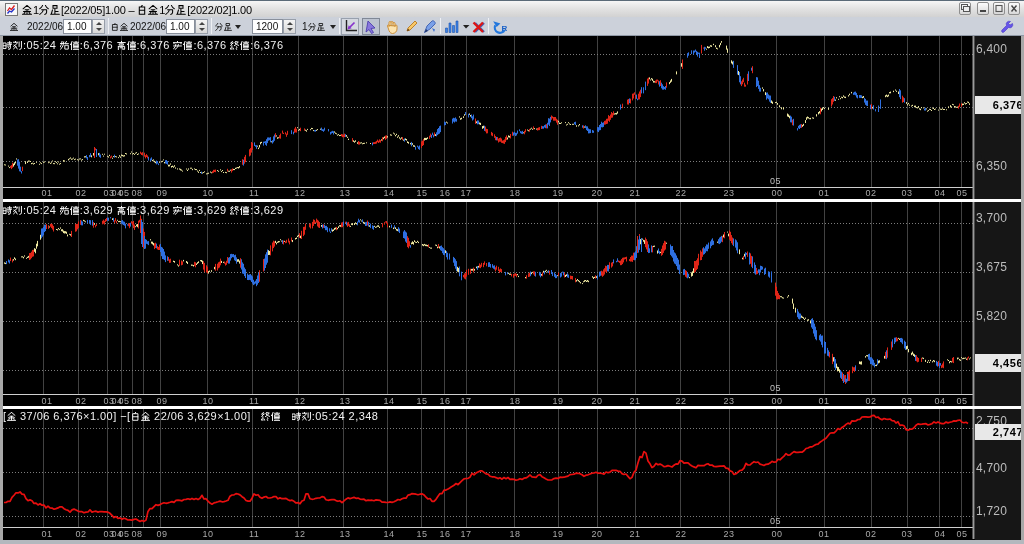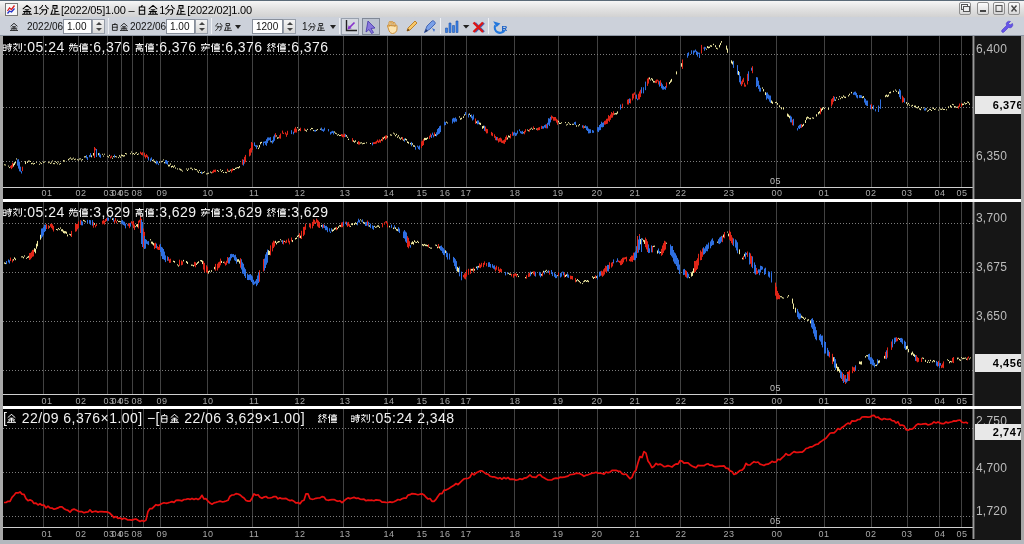--- a/index.html
+++ b/index.html
@@ -10,21 +10,21 @@
 .spin{position:absolute;top:2px;background:#fff;border:1px solid #888f9b;height:15px;display:flex;align-items:center;font-size:10px;padding-left:3px}
 .updn{position:absolute;top:2px;width:13px;height:15px;background:linear-gradient(#f4f4f4,#d8d8d8);border:1px solid #979ea9;display:flex;flex-direction:column;align-items:center;justify-content:space-around}
 .ua{width:0;height:0;border-left:3px solid transparent;border-right:3px solid transparent;border-bottom:3px solid #444}
 .da{width:0;height:0;border-left:3px solid transparent;border-right:3px solid transparent;border-top:3px solid #444}
 .sep{position:absolute;top:1px;width:1px;height:16px;background:#98a0ad;border-right:1px solid #eef0f4}
 .drop{position:absolute;top:8px;width:0;height:0;border-left:3.5px solid transparent;border-right:3.5px solid transparent;border-top:4px solid #222}
 .tbi{position:absolute;top:1px;width:18px;height:17px;display:flex;align-items:center;justify-content:center}
 .hl{position:absolute;width:16px;text-align:center;font-size:9px;color:#a9a9a9;letter-spacing:.4px}
 .yl{position:absolute;left:976px;width:40px;font-size:12px;color:#bcbcbc;letter-spacing:.2px}
 .yb{position:absolute;left:975px;width:66px;background:#e8e8e8;color:#000;font-weight:bold;font-size:11px;text-align:center;letter-spacing:.6px}
-.info{position:absolute;left:3px;display:flex;align-items:center;font-size:14px;color:#f2f2f2;letter-spacing:.45px;white-space:pre}
+.info{position:absolute;left:3px;display:flex;align-items:center;font-size:11px;color:#f2f2f2;letter-spacing:.45px;white-space:pre}
 .dt{position:absolute;font-size:9px;color:#c0c0c0;letter-spacing:.5px}
 </style></head><body>
 <div style="position:absolute;left:0;top:36px;width:1024px;height:508px;background:#000"></div>
 <div style="position:absolute;left:975px;top:36px;width:46px;height:508px;background:#161616"></div>
 <svg style="position:absolute;left:0;top:0;width:1024px;height:544px" width="1024" height="544">
     <path d="M43.5 36V187M78.5 36V187M107.5 36V187M121.5 36V187M132.5 36V187M143.5 36V187M160.5 36V187M207.5 36V187M252.5 36V187M298.5 36V187M343.5 36V187M387.5 36V187M421.5 36V187M444.5 36V187M466.5 36V187M514.5 36V187M558.5 36V187M597.5 36V187M635.5 36V187M680.5 36V187M729.5 36V187M776.5 36V187M824.5 36V187M871.5 36V187M907.5 36V187M939.5 36V187M961.5 36V187" stroke="#424242" stroke-width="1"></path>
     <path d="M3 54.5H973M3 107.5H973M3 161.5H973" stroke="#7d7d7d" stroke-width="1" stroke-dasharray="1 2"></path>
     <path d="M4.5 164.3v1.0M5.5 164.5v1.0M8.5 165.6v1.0M9.5 167.1v1.0M13.5 163.6v3.0M14.5 162.3v2.8M15.5 161.7v1.7M16.5 158.4v1.1M25.5 161.2v2.9M27.5 161.7v1.3M28.5 160.5v1.3M29.5 160.6v1.0M30.5 161.0v1.0M31.5 163.0v1.2M32.5 162.7v1.0M33.5 163.4v1.2M34.5 163.0v1.0M36.5 161.8v1.0M39.5 163.8v1.0M40.5 162.3v1.0M41.5 163.1v1.0M43.5 161.8v1.0M44.5 161.5v1.0M48.5 162.2v1.0M49.5 161.6v1.0M50.5 162.9v1.0M51.5 162.3v1.0M52.5 160.5v1.0M53.5 163.1v1.0M54.5 163.2v1.0M55.5 161.2v1.0M56.5 162.1v1.0M57.5 163.3v1.0M58.5 161.5v1.0M59.5 163.7v1.0M60.5 163.1v1.0M63.5 160.1v1.4M64.5 160.4v1.3M68.5 158.9v1.5M69.5 158.3v1.0M70.5 157.4v1.2M71.5 158.7v1.1M72.5 158.5v1.0M73.5 157.6v1.0M74.5 159.1v1.0M75.5 158.6v1.0M77.5 159.2v1.0M78.5 159.6v1.0M79.5 158.5v1.0M80.5 158.4v1.0M81.5 159.7v1.0M82.5 159.1v1.0M84.5 156.3v1.2M85.5 156.2v1.2M91.5 155.3v2.0M93.5 153.0v2.6M98.5 153.1v2.2M102.5 153.8v1.0M103.5 155.6v1.0M104.5 153.7v1.0M107.5 155.8v1.0M108.5 156.4v1.2M109.5 154.8v1.2M112.5 157.7v1.1M113.5 156.1v1.0M115.5 156.1v1.0M116.5 156.4v1.0M118.5 157.1v1.0M119.5 155.2v1.4M120.5 156.5v1.3M121.5 154.5v1.4M122.5 154.9v1.3M123.5 155.4v1.3M124.5 155.1v1.3M125.5 153.0v1.0M126.5 153.4v1.1M130.5 153.2v1.0M131.5 151.5v1.0M132.5 153.5v1.0M133.5 153.0v1.0M134.5 153.9v1.0M135.5 152.7v1.0M136.5 152.2v1.0M137.5 154.0v1.0M138.5 153.4v1.0M152.5 159.9v1.2M153.5 159.4v1.2M154.5 160.8v1.6M155.5 161.6v1.6M159.5 161.8v1.0M161.5 161.2v1.1M162.5 160.8v1.0M163.5 159.4v1.0M164.5 162.0v1.4M168.5 164.7v1.8M169.5 164.7v1.7M170.5 163.4v1.3M171.5 166.0v1.6M172.5 165.6v1.4M173.5 166.4v1.4M174.5 165.2v1.5M175.5 167.4v1.2M177.5 168.4v1.1M179.5 168.4v1.2M180.5 168.8v1.6M181.5 169.5v1.2M182.5 170.6v1.0M186.5 168.5v1.0M187.5 169.8v1.2M188.5 168.4v1.3M190.5 167.7v1.0M191.5 167.7v1.0M192.5 168.9v1.3M194.5 168.4v1.0M195.5 169.0v1.1M196.5 169.1v1.0M197.5 170.5v1.1M198.5 171.5v1.4M199.5 169.9v1.1M200.5 172.0v1.0M202.5 172.5v1.1M203.5 172.0v1.0M204.5 171.3v1.0M206.5 173.4v1.0M207.5 173.2v1.0M208.5 172.7v1.1M210.5 171.5v1.1M211.5 172.3v1.0M217.5 170.1v1.0M218.5 170.8v1.0M220.5 169.3v1.1M221.5 171.1v1.0M222.5 170.0v1.1M223.5 172.0v1.0M225.5 171.9v1.0M226.5 172.2v1.0M228.5 170.7v1.0M229.5 170.8v1.0M230.5 169.7v1.0M233.5 168.9v1.2M234.5 169.0v1.1M235.5 167.8v1.2M236.5 167.5v1.1M237.5 167.1v1.0M238.5 167.0v1.5M239.5 166.0v1.7M257.5 145.7v1.0M258.5 147.6v1.5M259.5 145.0v2.5M260.5 142.2v2.2M261.5 141.8v1.3M271.5 141.3v1.0M276.5 135.4v1.1M277.5 137.3v1.5M278.5 137.3v1.0M297.5 127.2v1.0M298.5 129.8v1.0M299.5 128.9v1.4M305.5 129.7v1.1M306.5 130.3v1.4M307.5 128.9v1.0M310.5 129.2v1.0M311.5 127.9v1.2M312.5 128.1v1.0M313.5 130.1v1.0M316.5 129.8v1.1M317.5 129.1v1.0M320.5 128.7v1.0M334.5 131.4v1.3M335.5 132.6v1.2M336.5 133.3v1.0M337.5 134.7v1.0M338.5 134.1v1.0M339.5 135.0v1.1M340.5 134.9v1.0M346.5 135.1v1.6M347.5 136.8v1.1M348.5 138.7v1.3M353.5 140.3v1.6M354.5 141.2v1.5M355.5 140.3v1.5M357.5 142.3v1.5M360.5 142.5v1.1M361.5 142.3v1.0M362.5 143.3v1.0M363.5 142.9v1.1M364.5 142.8v1.0M366.5 142.3v1.0M370.5 143.0v1.0M381.5 139.3v1.3M383.5 137.4v1.8M384.5 136.5v1.7M387.5 136.1v1.5M390.5 134.3v1.2M391.5 134.7v1.0M393.5 132.6v1.0M394.5 133.4v1.2M395.5 135.0v1.3M396.5 133.8v1.3M397.5 136.5v1.3M398.5 135.2v1.4M399.5 137.2v1.4M400.5 138.4v1.3M401.5 137.3v1.4M403.5 139.5v1.2M405.5 138.4v1.7M406.5 139.0v1.6M407.5 141.3v1.7M408.5 141.9v1.8M410.5 142.9v1.5M412.5 143.2v1.6M413.5 145.2v1.5M414.5 145.4v1.5M424.5 137.9v2.6M425.5 137.9v2.1M426.5 137.9v2.0M427.5 137.3v1.6M435.5 134.2v1.8M446.5 121.6v1.1M447.5 122.5v1.0M459.5 116.4v1.1M460.5 118.2v1.6M461.5 117.7v1.6M463.5 116.3v1.6M464.5 114.2v1.5M469.5 113.5v1.3M470.5 115.0v1.6M476.5 121.4v1.8M479.5 122.5v1.9M480.5 122.8v2.2M482.5 126.1v2.7M483.5 125.7v2.5M507.5 137.5v2.0M508.5 135.4v2.0M509.5 135.9v1.7M523.5 132.3v1.0M527.5 129.5v1.0M528.5 130.2v1.1M530.5 128.6v1.1M531.5 127.7v1.0M532.5 128.8v1.0M534.5 128.1v1.1M536.5 128.6v1.0M558.5 120.8v1.6M559.5 122.6v1.4M560.5 123.0v1.0M561.5 122.3v1.0M565.5 122.1v1.0M566.5 124.5v1.0M567.5 123.8v1.0M568.5 122.2v1.0M569.5 123.4v1.0M570.5 124.0v1.0M572.5 123.8v1.0M573.5 123.8v1.0M576.5 125.3v1.4M578.5 125.3v1.1M579.5 124.0v1.3M584.5 126.5v1.1M614.5 113.4v1.2M615.5 113.1v1.3M616.5 112.8v1.8M617.5 111.4v2.2M649.5 77.4v1.9M650.5 79.5v1.0M651.5 78.1v1.4M652.5 78.7v2.2M653.5 80.7v1.9M654.5 81.2v1.3M669.5 82.1v2.1M670.5 80.4v2.4M671.5 78.9v2.8M676.5 71.4v3.0M681.5 63.2v3.5M706.5 48.7v1.0M707.5 46.1v1.9M708.5 46.7v1.7M709.5 46.6v1.4M710.5 45.2v1.4M711.5 45.4v1.5M713.5 43.8v1.3M715.5 45.2v2.0M716.5 47.6v1.4M717.5 48.4v1.0M719.5 44.9v2.5M720.5 42.9v2.3M721.5 41.1v1.6M726.5 45.6v4.0M727.5 48.6v4.2M731.5 60.3v3.1M732.5 61.6v2.9M738.5 71.0v4.1M762.5 87.4v1.3M763.5 89.1v2.3M765.5 92.2v2.9M771.5 100.4v2.7M772.5 101.6v2.3M775.5 102.1v1.0M776.5 101.8v1.1M777.5 103.0v1.8M779.5 105.3v2.0M781.5 107.3v2.0M783.5 107.3v2.2M787.5 113.5v3.0M788.5 114.4v2.6M789.5 115.7v2.6M802.5 124.9v1.9M803.5 123.8v2.0M805.5 120.1v2.9M806.5 117.3v2.6M807.5 116.5v1.9M808.5 117.1v1.4M809.5 118.2v1.0M810.5 117.9v1.4M812.5 117.4v1.0M813.5 117.6v1.2M816.5 114.2v2.3M818.5 112.0v2.4M819.5 111.1v2.3M821.5 108.6v2.9M822.5 108.0v2.0M823.5 107.0v1.3M824.5 108.0v1.0M828.5 107.8v2.0M835.5 99.5v1.3M836.5 97.2v1.2M838.5 98.8v1.0M839.5 96.2v1.0M840.5 98.1v1.1M841.5 96.7v1.0M842.5 97.0v1.3M843.5 95.4v1.4M844.5 96.5v1.3M845.5 96.7v1.4M848.5 95.2v1.3M849.5 93.7v1.5M851.5 91.9v1.5M862.5 96.7v1.5M863.5 96.0v1.8M872.5 106.8v1.7M885.5 95.3v1.9M886.5 94.6v1.8M887.5 95.4v1.7M888.5 94.6v1.8M889.5 92.1v1.3M890.5 91.6v1.7M893.5 90.7v1.4M895.5 89.5v1.1M896.5 90.7v1.2M898.5 91.5v2.5M906.5 102.1v1.7M907.5 104.1v1.4M908.5 102.9v1.3M909.5 104.6v1.1M911.5 105.5v1.1M912.5 104.8v1.2M914.5 105.7v1.5M915.5 105.6v1.5M916.5 107.1v1.0M917.5 107.2v1.2M918.5 106.0v1.4M919.5 108.3v1.2M920.5 108.7v1.5M921.5 107.0v1.2M923.5 107.4v1.0M926.5 108.4v1.0M927.5 110.7v1.0M928.5 110.1v1.0M929.5 108.8v1.0M930.5 109.0v1.1M931.5 110.0v1.0M932.5 107.5v1.0M933.5 108.0v1.0M934.5 109.0v1.0M935.5 108.5v1.0M938.5 109.6v1.0M939.5 107.5v1.0M940.5 108.7v1.0M941.5 108.9v1.0M942.5 108.3v1.0M943.5 109.0v1.0M944.5 109.0v1.0M946.5 109.3v1.0M948.5 106.4v1.7M950.5 105.2v2.1M951.5 106.4v1.2M952.5 103.9v1.0M953.5 104.3v1.0M954.5 106.0v1.3M955.5 106.3v1.2M956.5 106.8v1.0M957.5 106.6v1.0M962.5 103.6v1.7M963.5 103.7v1.3M964.5 102.2v1.2M965.5 103.2v1.3M966.5 103.0v1.0M967.5 101.5v1.1M968.5 101.8v1.3M969.5 103.3v1.6" stroke="#efe8a0" stroke-width="1"></path>
     <path d="M10.5 165.9v1.8M11.5 165.1v4.0M12.5 162.7v5.1M22.5 166.7v4.4M94.5 148.2v4.5M95.5 148.3v2.0M96.5 150.3v2.4M110.5 156.5v1.9M111.5 155.6v1.9M140.5 151.7v2.1M141.5 152.7v2.3M142.5 152.2v3.2M144.5 152.7v4.0M145.5 155.2v3.2M146.5 154.1v2.9M147.5 155.4v3.0M212.5 171.2v2.0M213.5 169.8v3.0M214.5 169.8v2.2M215.5 169.5v2.7M227.5 168.8v2.8M231.5 169.3v3.3M232.5 168.4v2.7M242.5 159.2v5.6M244.5 156.8v6.9M245.5 154.9v7.2M249.5 149.3v7.1M250.5 148.1v7.4M251.5 146.1v6.5M252.5 142.9v7.1M275.5 133.1v4.3M279.5 135.2v3.1M280.5 133.5v5.2M282.5 130.6v3.0M283.5 132.8v1.2M285.5 132.2v2.2M286.5 133.6v3.2M287.5 130.8v4.0M294.5 128.6v4.3M295.5 126.9v5.5M296.5 128.8v3.8M300.5 127.7v3.5M304.5 128.4v2.3M341.5 134.0v2.3M342.5 134.3v2.9M343.5 134.7v2.6M344.5 133.6v3.6M352.5 138.1v3.4M358.5 141.0v3.6M359.5 141.8v2.8M373.5 142.2v1.9M374.5 142.1v1.9M375.5 141.7v2.2M376.5 140.9v2.7M377.5 139.6v2.6M378.5 140.7v2.3M379.5 139.3v3.0M380.5 140.0v2.7M382.5 137.1v4.2M385.5 135.6v4.3M386.5 135.3v3.5M402.5 137.1v3.0M421.5 141.4v6.5M422.5 140.6v5.4M423.5 138.9v6.2M429.5 135.7v3.2M430.5 133.6v3.5M434.5 132.4v3.8M475.5 118.5v5.4M485.5 126.5v5.0M486.5 128.8v4.6M487.5 129.1v4.2M491.5 131.9v3.6M492.5 132.8v3.4M494.5 134.3v3.5M495.5 136.1v4.1M497.5 137.0v3.5M498.5 138.6v3.9M499.5 138.0v3.7M500.5 137.6v4.1M501.5 138.5v4.3M502.5 140.6v2.5M503.5 140.2v3.3M504.5 139.4v4.5M505.5 136.9v5.2M506.5 135.4v4.7M510.5 134.0v4.5M512.5 131.7v4.1M524.5 130.9v3.4M525.5 129.2v3.1M529.5 128.9v2.8M533.5 126.4v2.9M537.5 128.0v2.6M538.5 127.5v2.7M539.5 127.1v3.0M541.5 125.8v3.2M546.5 124.1v4.3M551.5 115.4v4.4M552.5 116.3v2.0M553.5 117.0v3.7M554.5 117.0v3.7M555.5 117.0v3.7M556.5 118.7v3.9M557.5 119.8v5.0M583.5 125.4v3.2M604.5 120.9v3.8M605.5 120.5v4.0M606.5 118.8v5.2M607.5 118.6v5.1M608.5 115.1v5.7M609.5 116.1v5.7M610.5 114.5v5.3M611.5 112.0v5.8M612.5 113.1v4.5M613.5 111.3v4.0M622.5 103.7v4.5M627.5 99.6v4.9M628.5 99.0v5.6M630.5 98.7v4.8M632.5 93.7v6.7M633.5 93.4v5.1M634.5 92.3v2.5M635.5 94.8v4.2M638.5 93.7v5.9M639.5 91.5v7.9M640.5 89.7v7.4M647.5 78.6v7.3M648.5 77.6v6.0M655.5 80.5v2.6M656.5 79.6v3.5M657.5 79.6v1.8M658.5 80.5v4.0M660.5 80.2v5.8M666.5 82.4v5.3M682.5 59.5v9.4M701.5 44.9v8.6M703.5 47.5v1.1M741.5 81.3v4.8M742.5 79.5v4.8M743.5 77.8v4.4M744.5 82.7v4.0M745.5 84.7v2.0M747.5 73.8v10.7M752.5 66.2v7.0M792.5 119.6v5.6M801.5 124.0v3.9M820.5 107.7v6.6M831.5 99.2v7.4M832.5 98.1v6.4M833.5 96.0v5.8M871.5 104.0v5.2M902.5 95.7v7.0M903.5 97.3v4.7M958.5 105.8v2.9M959.5 103.5v3.4M961.5 103.4v3.4M94.5 147v11M251.5 142v8" stroke="#e02518" stroke-width="1"></path>
     <path d="M17.5 159.5v6.2M18.5 159.2v9.4M19.5 161.7v9.6M20.5 166.7v5.0M21.5 171.1v2.4M86.5 155.1v3.3M87.5 157.0v3.1M89.5 155.0v2.3M90.5 153.1v3.8M99.5 152.9v4.2M100.5 154.5v3.3M114.5 154.7v3.0M148.5 156.8v3.7M150.5 158.5v2.7M151.5 157.4v2.9M156.5 160.5v3.9M157.5 161.0v2.6M158.5 163.4v1.7M165.5 160.2v3.3M166.5 160.0v3.9M167.5 161.1v3.6M201.5 171.6v2.2M243.5 159.7v5.9M254.5 142.4v3.6M255.5 145.2v1.6M256.5 145.1v3.7M263.5 141.7v3.9M264.5 141.5v1.5M265.5 141.1v3.7M266.5 139.2v6.6M267.5 137.5v5.6M268.5 137.4v3.3M269.5 137.6v2.6M270.5 137.1v5.2M272.5 140.2v3.4M273.5 136.4v5.9M274.5 134.6v6.2M291.5 130.2v3.9M293.5 131.7v2.7M314.5 130.1v1.4M315.5 129.9v1.8M321.5 127.6v2.9M322.5 129.2v1.8M323.5 129.3v2.5M324.5 127.7v3.0M328.5 129.0v2.4M330.5 131.9v2.7M331.5 131.4v2.2M332.5 130.8v2.2M333.5 131.2v3.3M345.5 134.2v2.7M372.5 142.5v2.9M404.5 138.5v3.2M411.5 141.9v4.4M415.5 146.5v3.2M417.5 145.6v1.7M418.5 146.5v2.6M419.5 145.5v4.3M431.5 134.8v3.2M432.5 132.6v2.6M433.5 134.7v2.7M436.5 132.3v4.1M437.5 129.1v6.0M438.5 128.0v6.2M439.5 126.2v7.4M440.5 125.6v6.5M444.5 121.6v3.8M445.5 122.2v2.9M452.5 118.6v4.9M453.5 117.8v3.9M454.5 118.2v4.3M455.5 117.4v4.1M456.5 118.8v2.9M465.5 112.0v3.0M468.5 113.8v3.7M471.5 114.5v3.7M472.5 116.3v4.2M473.5 114.6v4.9M477.5 120.4v4.0M478.5 120.5v3.7M484.5 125.7v5.2M496.5 136.9v3.5M513.5 132.5v3.2M514.5 131.9v2.7M515.5 132.8v3.3M516.5 132.8v2.7M517.5 130.5v3.2M519.5 129.3v1.9M520.5 131.1v2.1M521.5 131.5v2.3M522.5 130.8v3.3M542.5 126.2v2.5M543.5 126.3v2.4M544.5 125.1v2.4M545.5 124.5v3.7M547.5 122.8v5.6M548.5 118.2v6.5M549.5 118.6v7.4M550.5 116.9v5.5M574.5 122.1v2.2M575.5 121.7v3.3M582.5 125.3v2.4M585.5 125.3v2.8M586.5 126.3v3.8M587.5 126.4v4.6M588.5 128.5v4.9M589.5 129.2v4.1M590.5 129.3v3.8M592.5 130.0v2.8M593.5 130.6v2.2M597.5 127.1v4.4M598.5 127.2v4.9M599.5 125.0v5.4M600.5 124.0v6.1M601.5 121.7v5.5M602.5 122.8v4.6M603.5 122.3v4.6M620.5 104.5v5.1M629.5 98.4v4.7M636.5 94.6v4.3M637.5 98.6v1.7M641.5 87.2v6.2M643.5 87.3v6.1M645.5 81.6v8.6M659.5 81.2v5.5M661.5 82.7v5.6M662.5 84.3v5.3M663.5 86.1v3.6M664.5 87.0v2.2M665.5 86.0v3.8M687.5 53.2v4.5M688.5 52.3v3.4M691.5 50.3v3.7M693.5 50.5v4.1M694.5 50.5v2.1M695.5 49.5v2.3M696.5 50.9v3.9M697.5 51.8v4.8M698.5 52.6v1.3M699.5 52.7v5.3M704.5 46.8v3.9M705.5 47.3v1.5M733.5 60.8v7.1M737.5 65.1v9.4M739.5 72.0v10.3M740.5 76.2v8.2M748.5 71.3v9.7M751.5 67.7v3.0M756.5 77.1v10.0M757.5 77.4v8.7M758.5 80.7v8.2M759.5 85.2v6.3M760.5 87.8v3.9M766.5 92.7v7.0M767.5 92.5v5.9M768.5 94.4v4.9M769.5 95.4v6.2M770.5 95.6v7.2M790.5 115.6v6.7M791.5 116.7v5.8M793.5 118.8v6.8M797.5 128.1v2.4M798.5 125.8v2.5M799.5 124.9v4.1M800.5 124.3v3.6M834.5 96.8v4.1M853.5 92.6v2.3M854.5 91.8v3.0M855.5 91.6v3.8M856.5 92.9v4.6M857.5 95.0v3.4M859.5 95.0v2.9M860.5 95.0v2.9M861.5 95.3v2.7M864.5 97.9v4.7M865.5 98.9v5.9M866.5 100.6v5.1M867.5 100.6v5.4M870.5 104.7v4.5M873.5 105.2v4.3M875.5 109.1v2.3M878.5 105.5v6.5M880.5 99.4v9.5M899.5 89.0v8.2M900.5 90.3v8.8M904.5 98.2v4.5M924.5 108.5v2.0M925.5 107.8v2.8M96.5 149v8" stroke="#2e6fe0" stroke-width="1"></path>
@@ -127,25 +127,25 @@
 <div class="hl" style="left:863px;top:529px">02</div>
 <div class="hl" style="left:899px;top:529px">03</div>
 <div class="hl" style="left:932px;top:529px">04</div>
 <div class="hl" style="left:954px;top:529px">05</div>
 <div class="dt" style="left:770px;top:176px">05</div>
 <div class="dt" style="left:770px;top:383px">05</div>
 <div class="dt" style="left:770px;top:516px">05</div>
 <div style="position:absolute;left:0;top:199px;width:1024px;height:3px;background:#fff"></div>
 <div style="position:absolute;left:0;top:406px;width:1024px;height:3px;background:#fff"></div>
 <div class="yl" style="top:42px">6,400</div>
-<div class="yl" style="top:149px">6,350</div>
+<div class="yl" style="top:159px">6,350</div>
 <div class="yb" style="top:96px;height:18px;line-height:18px">6,376</div>
 <div class="yl" style="top:211px">3,700</div>
 <div class="yl" style="top:260px">3,675</div>
-<div class="yl" style="top:309px">3,650</div>
+<div class="yl" style="top:309px">5,820</div>
 <div class="yb" style="top:354px;height:18px;line-height:18px">4,456</div>
 <div class="yl" style="top:414px">2,750</div>
 <div class="yl" style="top:461px">4,700</div>
 <div class="yl" style="top:504px">1,720</div>
 <div class="yb" style="top:424px;height:16px;line-height:16px">2,747</div>
 <div class="info" style="top:39px"><svg class="kj" style="width:9px;height:9px;margin:0 1px 0 0;color:#fff;" viewBox="0 0 10 10">
       <path d="M.5 2.2H3.4V8.4H.5zM.5 5.3H3.4M5.1 2H9.7M7.4 .5V3.5M4.6 3.6H10M8.2 3.6V7.8Q8.2 9.4 6.3 9.4M5 5.6H7.9M5.7 6.9 6.5 8.1" fill="none" stroke="currentColor" stroke-width="1.05" stroke-linecap="round"></path>
     </svg><svg class="kj" style="width:9px;height:9px;margin:0 1px 0 0;color:#fff;" viewBox="0 0 10 10">
       <path d="M.4 1.4H5.2M2.8 .3V1.4M4.6 2.5Q3 4.8.5 6M1.4 4.3Q3.2 6 4.8 8.9M3.3 6Q2.3 7.6.6 8.8M6.8 1V6.1M9.4 .4V7.6Q9.4 9.2 7.5 9.4" fill="none" stroke="currentColor" stroke-width="1.05" stroke-linecap="round"></path>
     </svg><span>:05:24 </span><svg class="kj" style="width:9px;height:9px;margin:0 1px 0 0;color:#fff;" viewBox="0 0 10 10">
@@ -181,21 +181,21 @@
       <path d="M5 .2V1.4M.5 1.8H9.5M1.1 1.8V3.2M8.9 1.8V3.2M3.3 3.5Q3.1 6.3.6 8.9M.6 5.5H9.4M6.1 3.8Q6.4 7 2.3 9.5" fill="none" stroke="currentColor" stroke-width="1.05" stroke-linecap="round"></path>
     </svg><svg class="kj" style="width:9px;height:9px;margin:0 1px 0 0;color:#fff;" viewBox="0 0 10 10">
       <path d="M2.4 .3Q1.8 2.6.4 4.2M1.7 2.7V9.6M3.9 1.4H9.7M6.7 .3V1.4M4.5 3H9V7.6H4.5zM4.5 4.6H9M4.5 6.1H9M3.7 9.3H9.8" fill="none" stroke="currentColor" stroke-width="1.05" stroke-linecap="round"></path>
     </svg><span>:3,629 </span><svg class="kj" style="width:9px;height:9px;margin:0 1px 0 0;color:#fff;" viewBox="0 0 10 10">
       <path d="M2.9 .2 1 2.3M1 2.3H3.3M3.3 2.3 .7 4.9M2.1 5.1V7.3M.6 7.9.3 9.2M2.1 7.9V9.4M3.6 7.9 4 9.1M6.9 .2 5.2 2M6 1H8.8M8.9 1.4Q7.6 3.8 4.8 5.3M5.8 2.6Q7.4 4.3 9.8 5M7.2 6.3 7.7 7.4M6.9 8.3 7.4 9.4" fill="none" stroke="currentColor" stroke-width="1.05" stroke-linecap="round"></path>
     </svg><svg class="kj" style="width:9px;height:9px;margin:0 1px 0 0;color:#fff;" viewBox="0 0 10 10">
       <path d="M2.4 .3Q1.8 2.6.4 4.2M1.7 2.7V9.6M3.9 1.4H9.7M6.7 .3V1.4M4.5 3H9V7.6H4.5zM4.5 4.6H9M4.5 6.1H9M3.7 9.3H9.8" fill="none" stroke="currentColor" stroke-width="1.05" stroke-linecap="round"></path>
     </svg><span>:3,629</span></div>
 <div class="info" style="top:410px"><span>[</span><svg class="kj" style="width:9px;height:9px;margin:0 1px 0 0;color:#fff;" viewBox="0 0 10 10">
       <path d="M5 .4 1.1 3.8M5 .4 8.9 3.8M3.1 4.7H6.9M1.5 6.5H8.5M5 4.7V8.8M.5 9.3H9.5M3 7.2 2.1 8.4M7 7.2 7.9 8.4" fill="none" stroke="currentColor" stroke-width="1.05" stroke-linecap="round"></path>
-    </svg><span> 22/09 6,376×1.00] −[</span><svg class="kj" style="width:9px;height:9px;margin:0 1px 0 0;color:#fff;" viewBox="0 0 10 10">
+    </svg><span> 37/06 6,376×1.00] −[</span><svg class="kj" style="width:9px;height:9px;margin:0 1px 0 0;color:#fff;" viewBox="0 0 10 10">
       <path d="M5.3 .2 4.1 1.9M2.3 1.9H7.7V9.2H2.3zM2.3 5.3H7.7" fill="none" stroke="currentColor" stroke-width="1.05" stroke-linecap="round"></path>
     </svg><svg class="kj" style="width:9px;height:9px;margin:0 1px 0 0;color:#fff;" viewBox="0 0 10 10">
       <path d="M5 .4 1.1 3.8M5 .4 8.9 3.8M3.1 4.7H6.9M1.5 6.5H8.5M5 4.7V8.8M.5 9.3H9.5M3 7.2 2.1 8.4M7 7.2 7.9 8.4" fill="none" stroke="currentColor" stroke-width="1.05" stroke-linecap="round"></path>
     </svg><span> 22/06 3,629×1.00]   </span><svg class="kj" style="width:9px;height:9px;margin:0 1px 0 0;color:#fff;" viewBox="0 0 10 10">
       <path d="M2.9 .2 1 2.3M1 2.3H3.3M3.3 2.3 .7 4.9M2.1 5.1V7.3M.6 7.9.3 9.2M2.1 7.9V9.4M3.6 7.9 4 9.1M6.9 .2 5.2 2M6 1H8.8M8.9 1.4Q7.6 3.8 4.8 5.3M5.8 2.6Q7.4 4.3 9.8 5M7.2 6.3 7.7 7.4M6.9 8.3 7.4 9.4" fill="none" stroke="currentColor" stroke-width="1.05" stroke-linecap="round"></path>
     </svg><svg class="kj" style="width:9px;height:9px;margin:0 1px 0 0;color:#fff;" viewBox="0 0 10 10">
       <path d="M2.4 .3Q1.8 2.6.4 4.2M1.7 2.7V9.6M3.9 1.4H9.7M6.7 .3V1.4M4.5 3H9V7.6H4.5zM4.5 4.6H9M4.5 6.1H9M3.7 9.3H9.8" fill="none" stroke="currentColor" stroke-width="1.05" stroke-linecap="round"></path>
     </svg><span>   </span><svg class="kj" style="width:9px;height:9px;margin:0 1px 0 0;color:#fff;" viewBox="0 0 10 10">
       <path d="M.5 2.2H3.4V8.4H.5zM.5 5.3H3.4M5.1 2H9.7M7.4 .5V3.5M4.6 3.6H10M8.2 3.6V7.8Q8.2 9.4 6.3 9.4M5 5.6H7.9M5.7 6.9 6.5 8.1" fill="none" stroke="currentColor" stroke-width="1.05" stroke-linecap="round"></path>
     </svg><svg class="kj" style="width:9px;height:9px;margin:0 1px 0 0;color:#fff;" viewBox="0 0 10 10">

